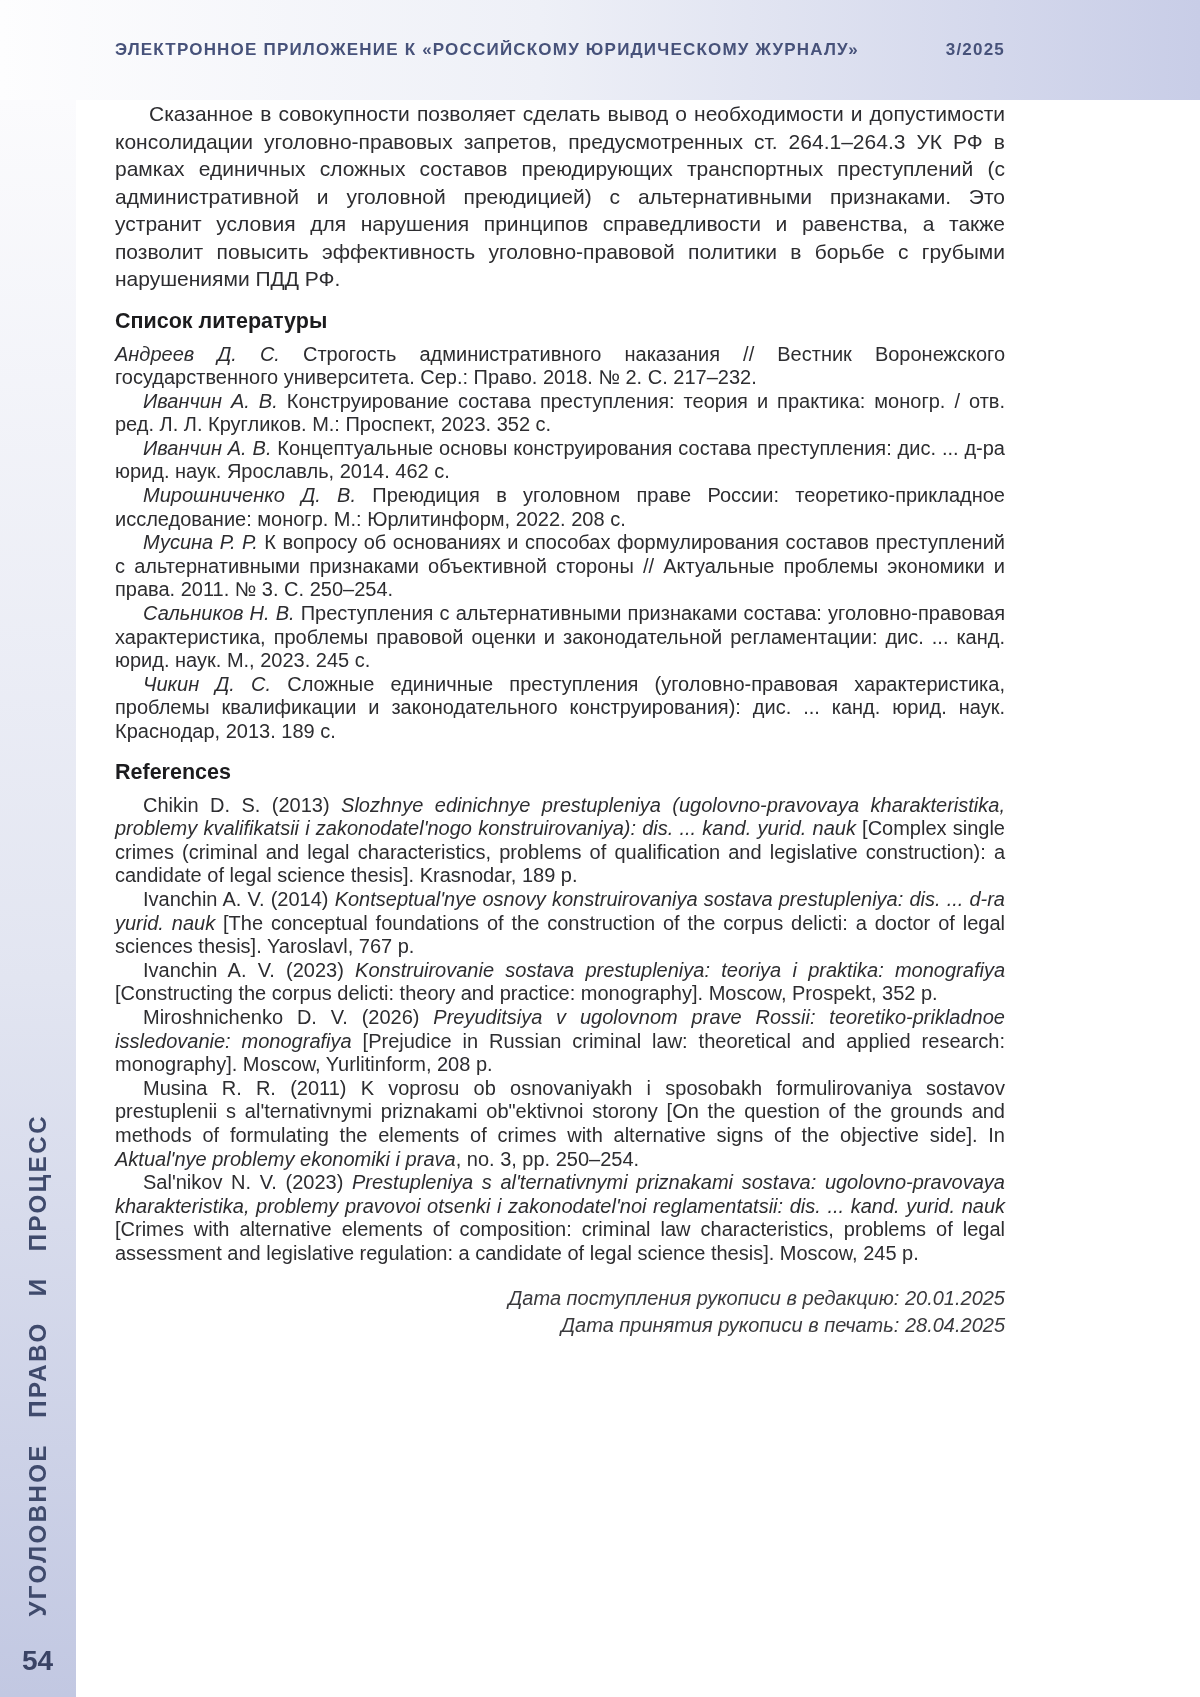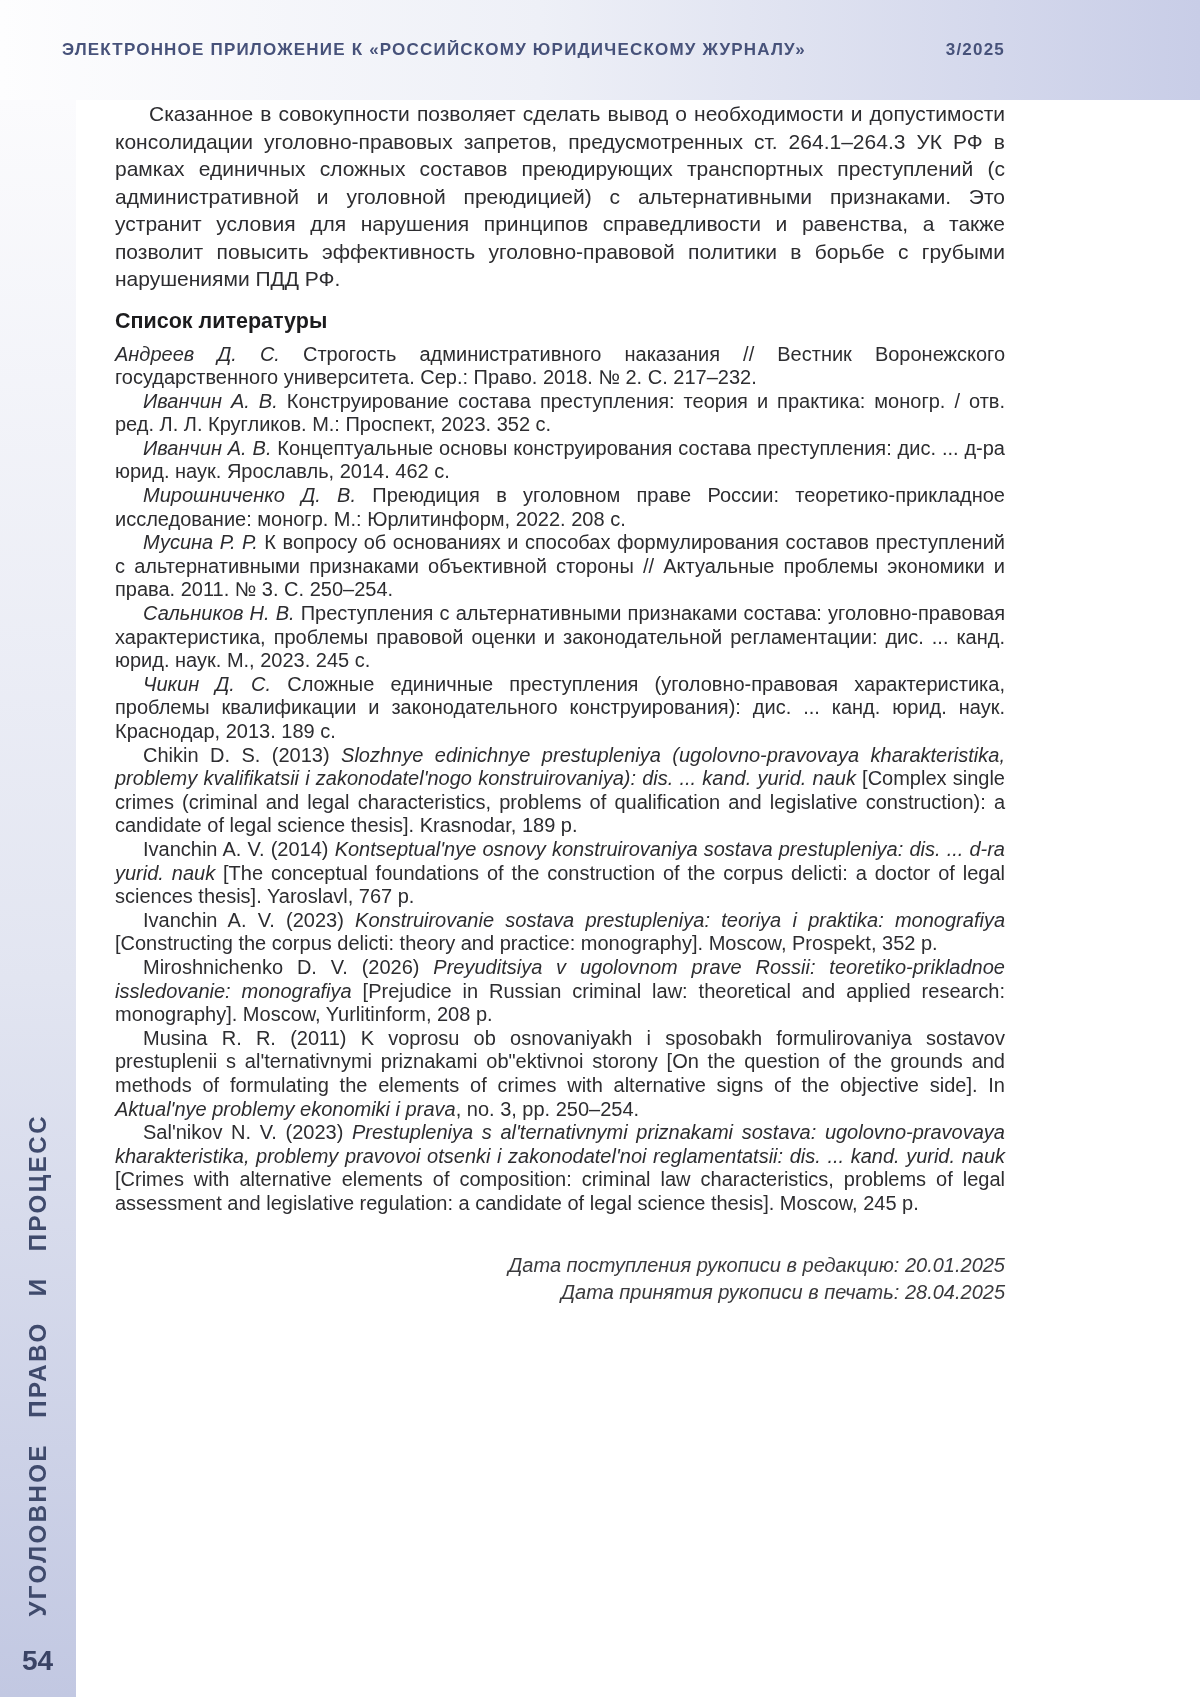--- a/index.html
+++ b/index.html
@@ -18,21 +18,21 @@
     color:var(--text-color);
     position:relative;
   }
   .page{width:1200px;height:1697px;position:relative;background:#ffffff;overflow:hidden;}
 
   
   .header-band{
     position:absolute;top:0;left:0;width:1200px;height:100px;
     background:linear-gradient(to right,var(--header-grad-start) 0%,#eef0f7 45%,var(--header-grad-end) 100%);
     display:flex;align-items:center;justify-content:space-between;
-    padding:0 195px 0 62px;
+    padding:0 195px 0 115px;
   }
   .header-band .journal-title,.header-band .issue{
     font-size:17px;font-weight:bold;letter-spacing:1.2px;
     color:var(--accent-dark);white-space:nowrap;
   }
 
   
   .sidebar-strip{
     position:absolute;top:100px;left:0;width:76px;height:1597px;
     background:linear-gradient(to bottom,var(--sidebar-grad-start) 0%,#e2e5f1 55%,var(--sidebar-grad-end) 100%);
@@ -64,21 +64,21 @@
   }
   .ref-list p.entry{
     font-size:20px;line-height:23.6px;
     text-align:justify;text-indent:28px;
     color:var(--text-color);
   }
   .ref-list p.entry.first{text-indent:0;}
   .ref-list .it{font-style:italic;}
 
   .dates-block{
-    margin-top:37px;
+    margin-top:20px;
     text-align:right;font-style:italic;
     font-size:20px;line-height:27px;color:#3a3a3d;
   }
 </style>
 </head>
 <body>
 
 <div class="page">
 
   <header class="header-band">
@@ -100,20 +100,21 @@
     <div class="ref-list" id="bib-list">
         <p class="entry first"><span class="it">Андреев Д. С.</span><span> Строгость административного наказания // Вестник Воронежского государственного университета. Сер.: Право. 2018. № 2. С. 217–232.</span></p>
         <p class="entry"><span class="it">Иванчин А. В.</span><span> Конструирование состава преступления: теория и практика: моногр. / отв. ред. Л. Л. Кругликов. М.: Проспект, 2023. 352 с.</span></p>
         <p class="entry"><span class="it">Иванчин А. В.</span><span> Концептуальные основы конструирования состава преступления: дис. ... д-ра юрид. наук. Ярославль, 2014. 462 с.</span></p>
         <p class="entry"><span class="it">Мирошниченко Д. В.</span><span> Преюдиция в уголовном праве России: теоретико-прикладное исследование: моногр. М.: Юрлитинформ, 2022. 208 с.</span></p>
         <p class="entry"><span class="it">Мусина Р. Р.</span><span> К вопросу об основаниях и способах формулирования составов преступлений с альтернативными признаками объективной стороны // Актуальные проблемы экономики и права. 2011. № 3. С. 250–254.</span></p>
         <p class="entry"><span class="it">Сальников Н. В.</span><span> Преступления с альтернативными признаками состава: уголовно-правовая характеристика, проблемы правовой оценки и законодательной регламентации: дис. ... канд. юрид. наук. М., 2023. 245 с.</span></p>
         <p class="entry"><span class="it">Чикин Д. С.</span><span> Сложные единичные преступления (уголовно-правовая характеристика, проблемы квалификации и законодательного конструирования): дис. ... канд. юрид. наук. Краснодар, 2013. 189 с.</span></p>
       </div>
 
+    <h2 class="sec-heading">References</h2>
 
     <div class="ref-list" id="refs-list">
         <p class="entry"><span>Chikin D. S. (2013) </span><span class="it">Slozhnye edinichnye prestupleniya (ugolovno-pravovaya kharakteristika, problemy kvalifikatsii i zakonodatel'nogo konstruirovaniya): dis. ... kand. yurid. nauk</span><span> [Complex single crimes (criminal and legal characteristics, problems of qualification and legislative construction): a candidate of legal science thesis]. Krasnodar, 189 p.</span></p>
         <p class="entry"><span>Ivanchin A. V. (2014) </span><span class="it">Kontseptual'nye osnovy konstruirovaniya sostava prestupleniya: dis. ... d-ra yurid. nauk</span><span> [The conceptual foundations of the construction of the corpus delicti: a doctor of legal sciences thesis]. Yaroslavl, 767 p.</span></p>
         <p class="entry"><span>Ivanchin A. V. (2023) </span><span class="it">Konstruirovanie sostava prestupleniya: teoriya i praktika: monografiya</span><span> [Constructing the corpus delicti: theory and practice: monography]. Moscow, Prospekt, 352 p.</span></p>
         <p class="entry"><span>Miroshnichenko D. V. (2026) </span><span class="it">Preyuditsiya v ugolovnom prave Rossii: teoretiko-prikladnoe issledovanie: monografiya</span><span> [Prejudice in Russian criminal law: theoretical and applied research: monography]. Moscow, Yurlitinform, 208 p.</span></p>
         <p class="entry"><span>Musina R. R. (2011) K voprosu ob osnovaniyakh i sposobakh formulirovaniya sostavov prestuplenii s al'ternativnymi priznakami ob"ektivnoi storony [On the question of the grounds and methods of formulating the elements of crimes with alternative signs of the objective side]. In </span><span class="it">Aktual'nye problemy ekonomiki i prava</span><span>, no. 3, pp. 250–254.</span></p>
         <p class="entry"><span>Sal'nikov N. V. (2023) </span><span class="it">Prestupleniya s al'ternativnymi priznakami sostava: ugolovno-pravovaya kharakteristika, problemy pravovoi otsenki i zakonodatel'noi reglamentatsii: dis. ... kand. yurid. nauk</span><span> [Crimes with alternative elements of composition: criminal law characteristics, problems of legal assessment and legislative regulation: a candidate of legal science thesis]. Moscow, 245 p.</span></p>
       </div>
 

